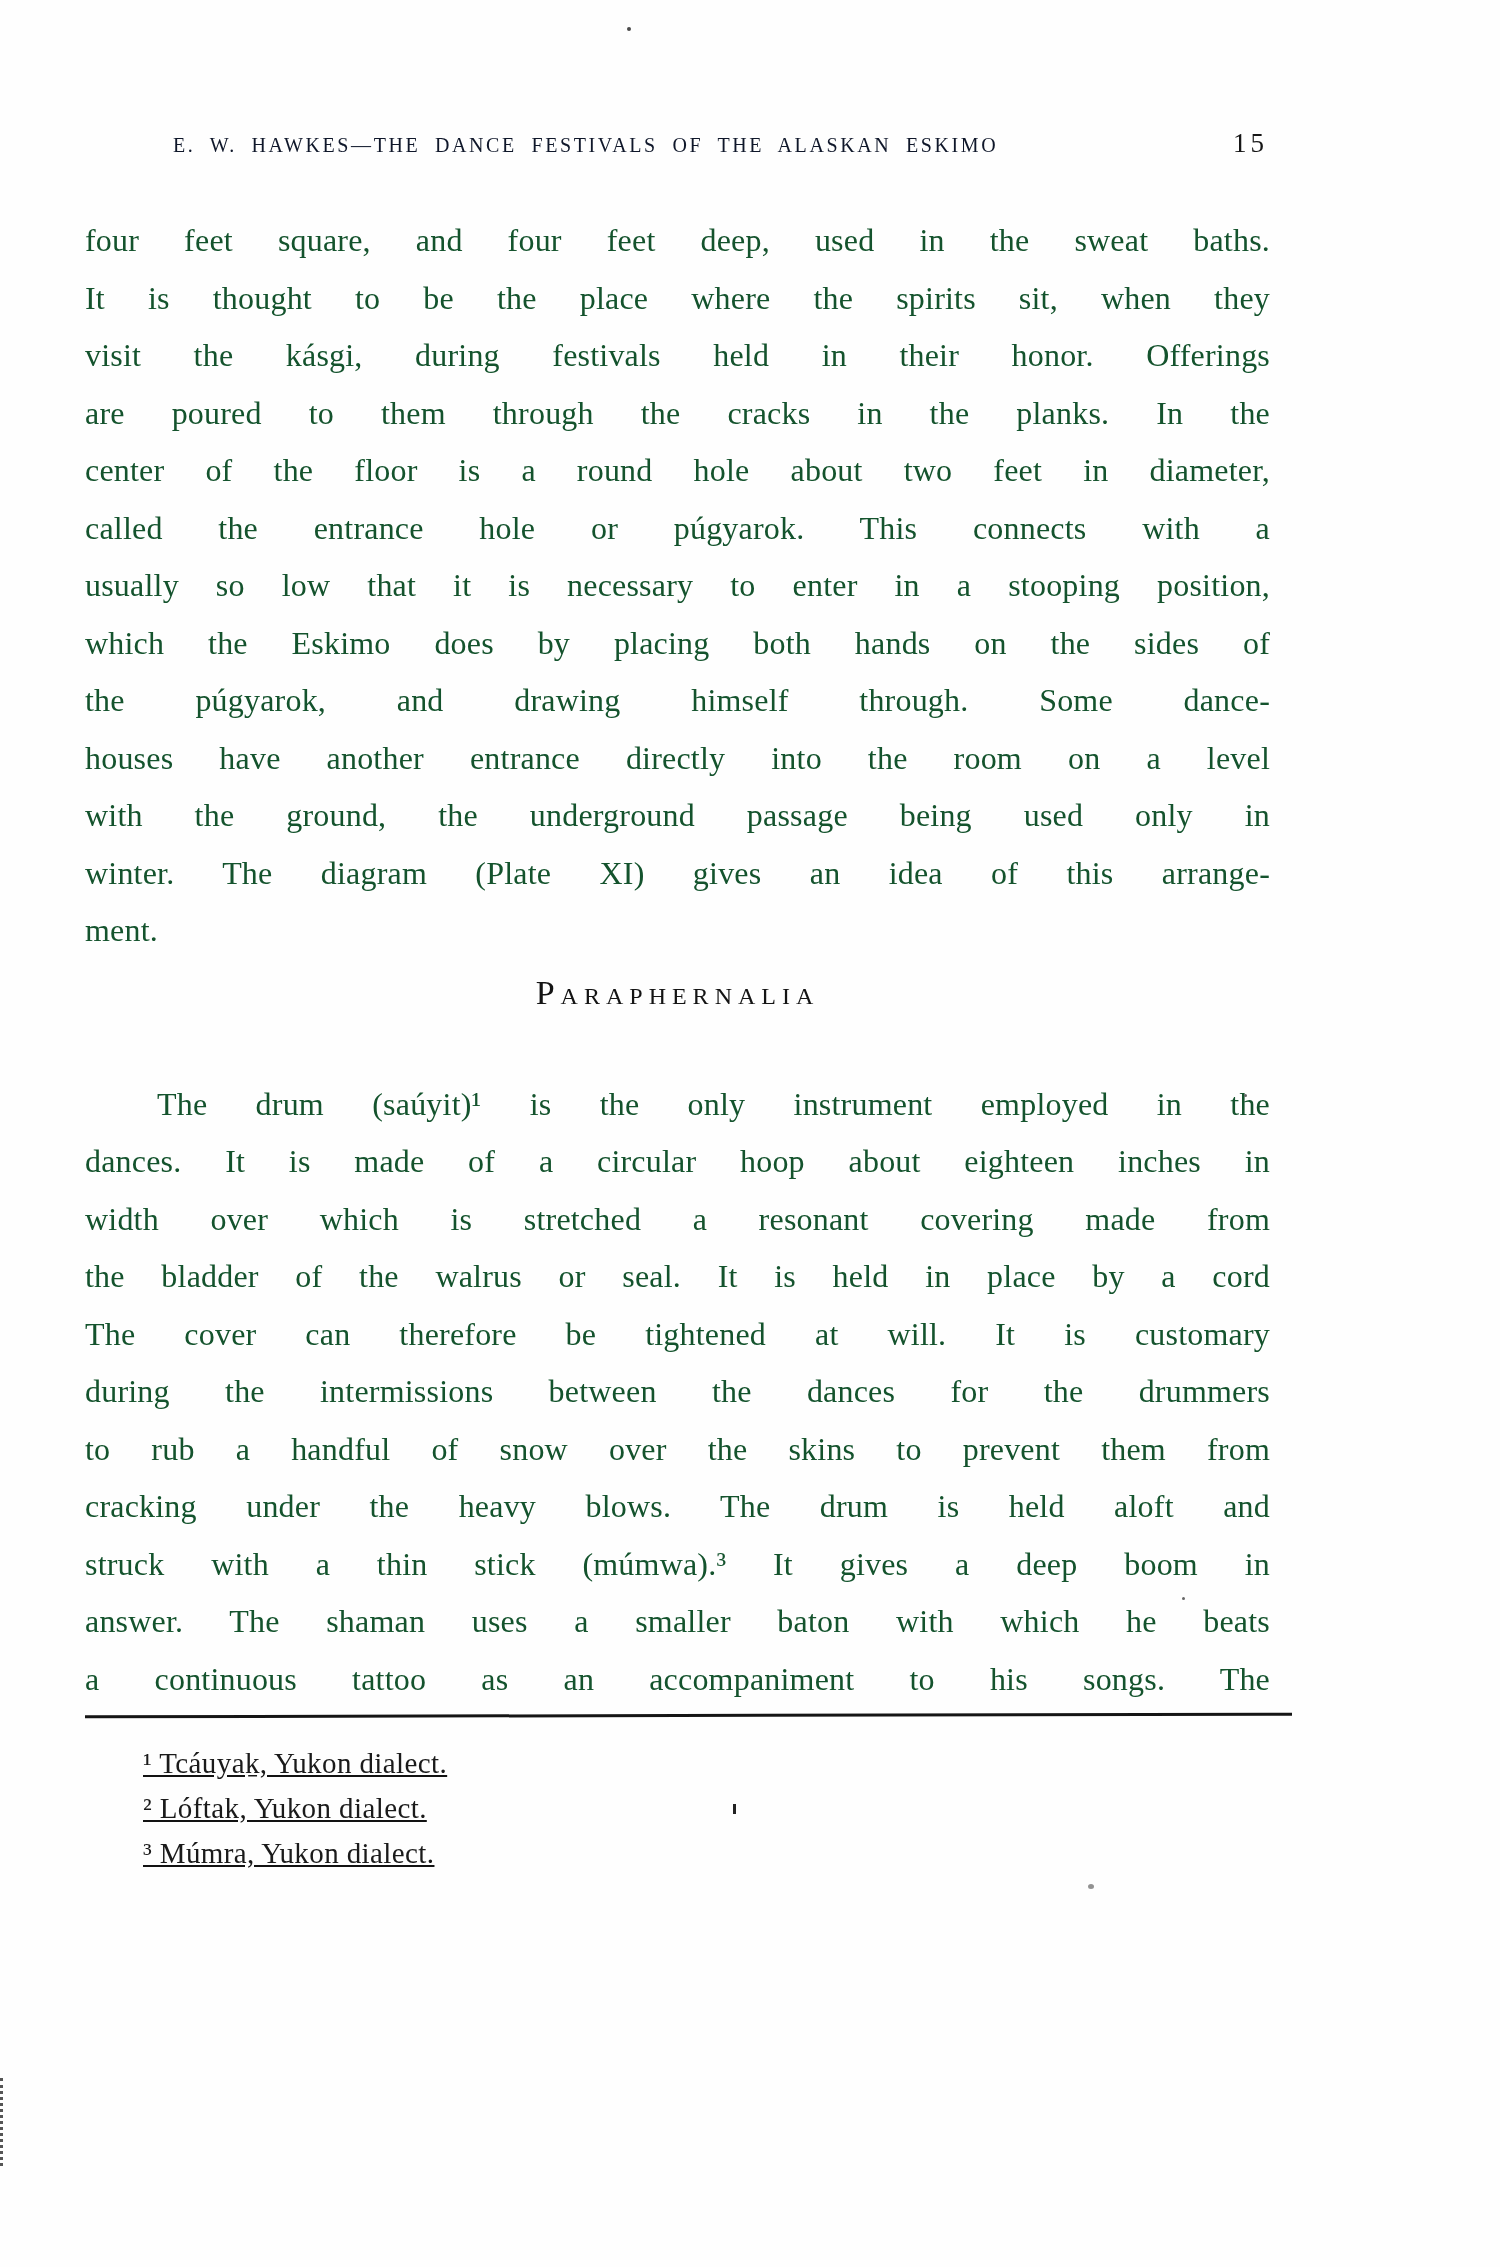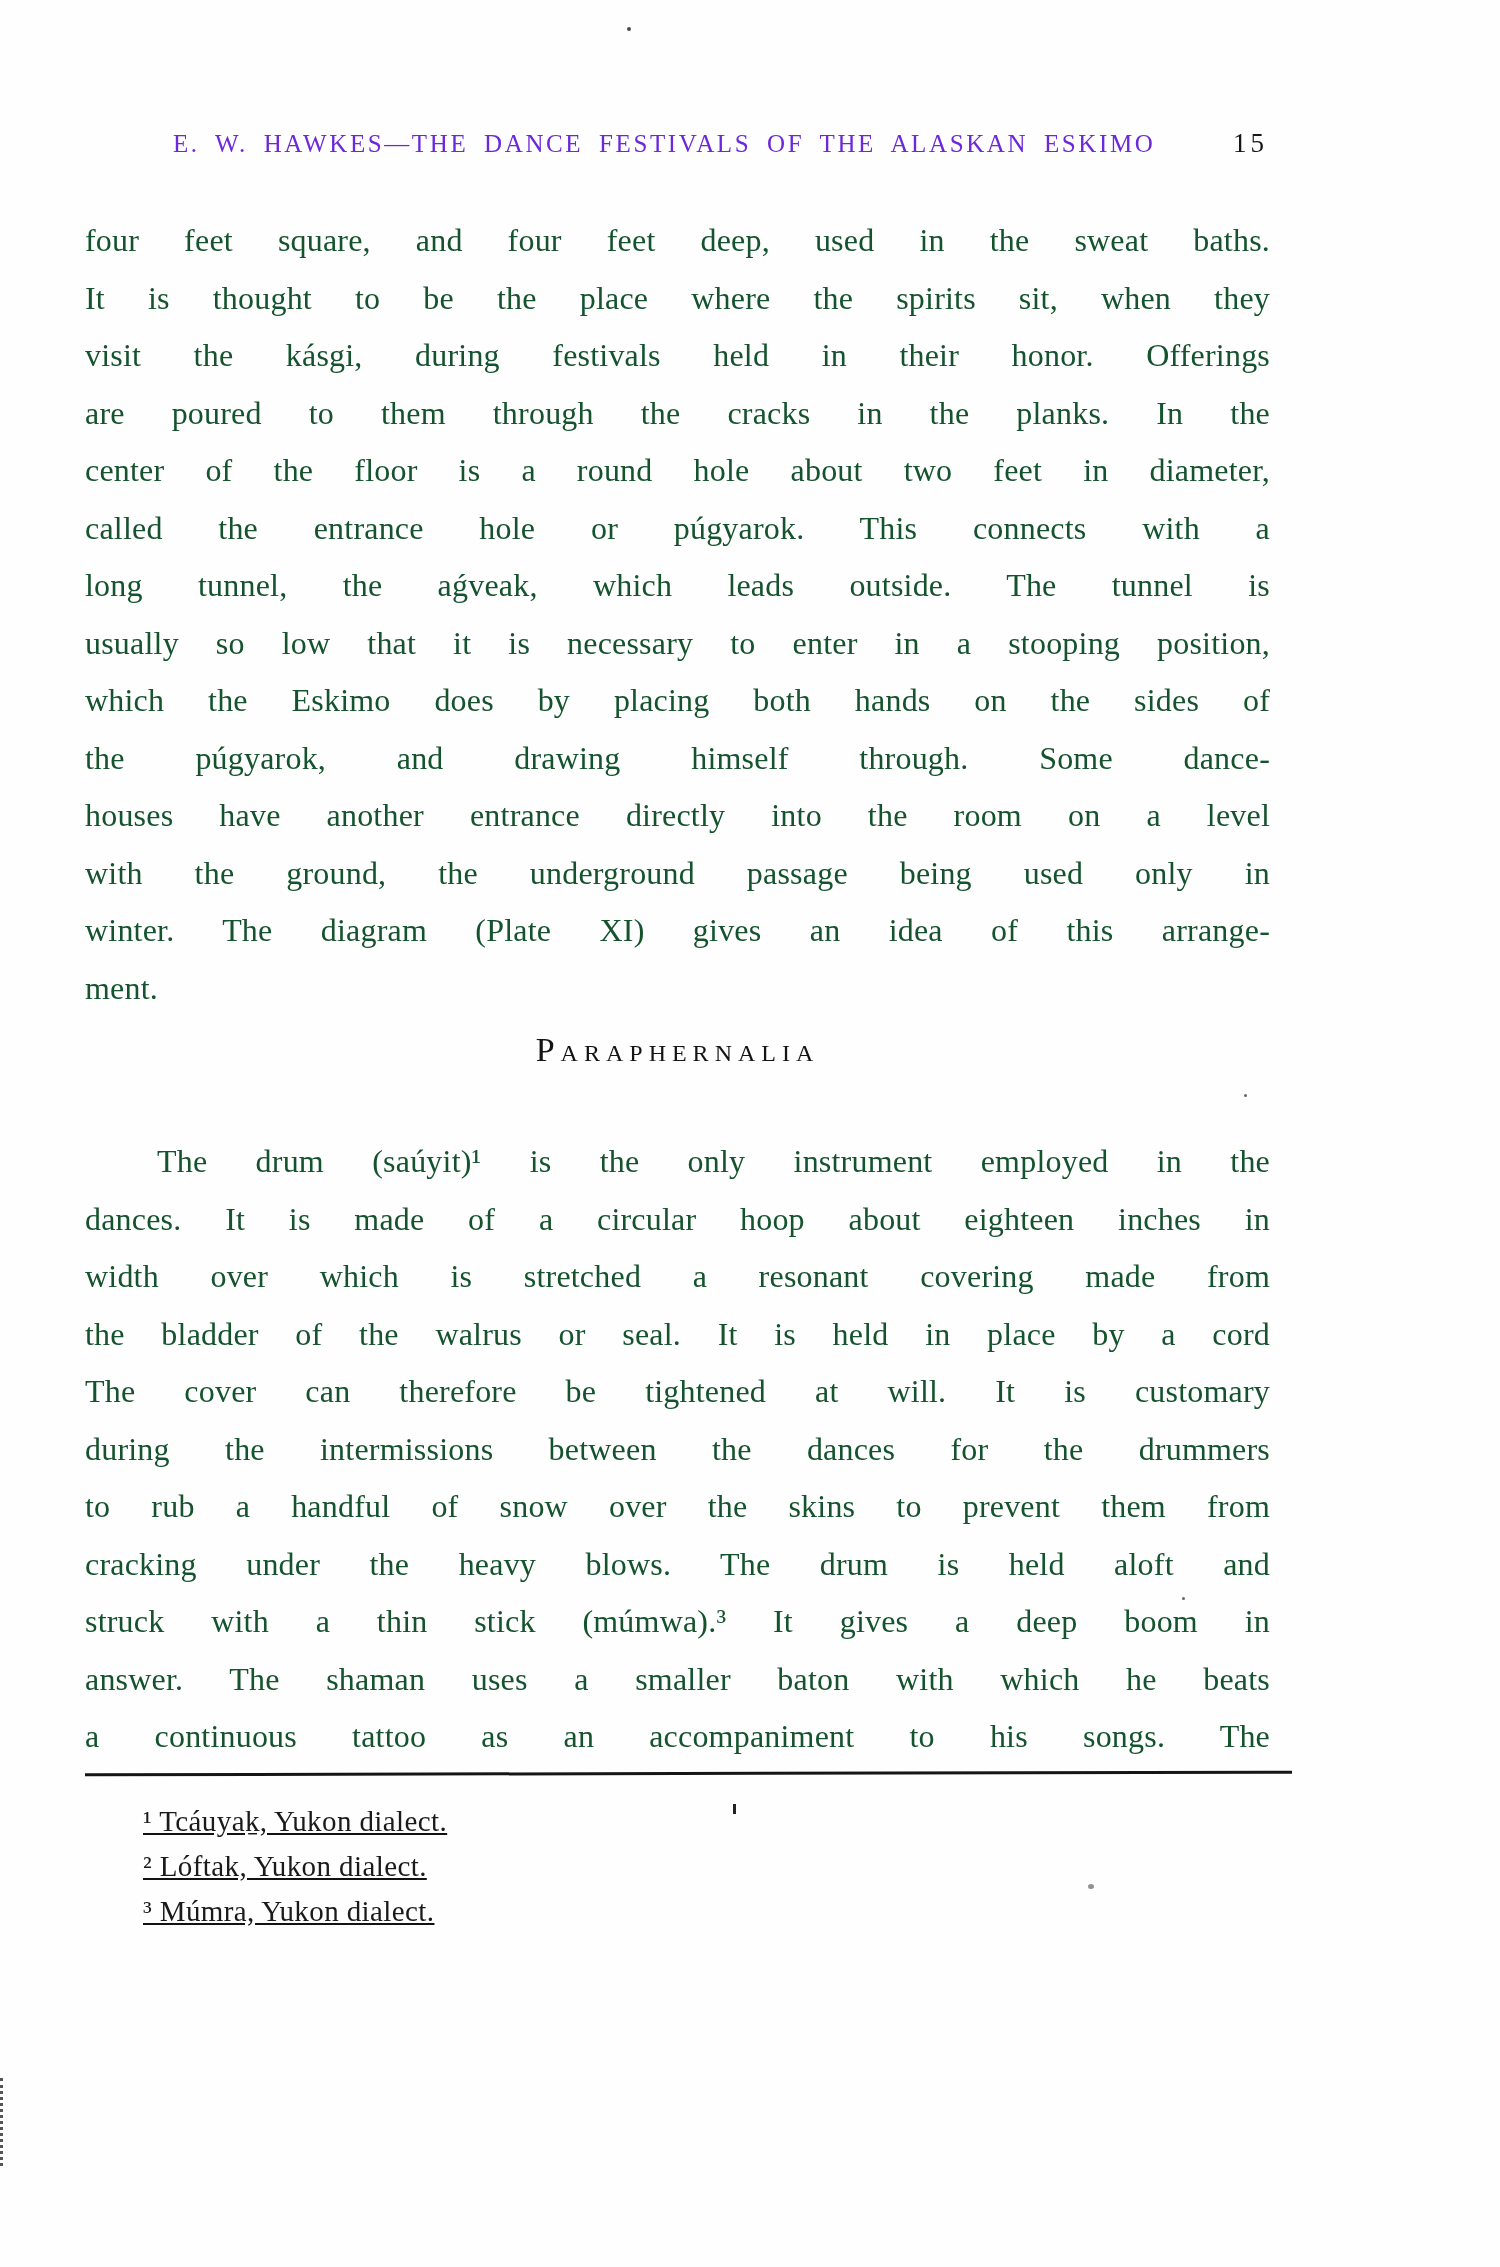--- a/index.html
+++ b/index.html
@@ -22,25 +22,25 @@
     top: 128px;
     left: 85px;
     width: 1185px;
     display: flex;
     justify-content: space-between;
     align-items: baseline;
     padding-left: 88px;
     box-sizing: border-box;
   }
   .header-title {
-    font-size: 25px;
+    font-size: 20px;
     letter-spacing: 2.6px;
     word-spacing: 7px;
     white-space: nowrap;
-    color: #6d28d9;
+    color: #0f172a;
   }
   .page-number {
     font-size: 27px;
     letter-spacing: 4px;
     color: #161616;
     padding-right: 2px;
   }
   
   .text-block {
     position: absolute;
@@ -132,21 +132,20 @@
 
   <main class="text-block">
 
     <section>
       <div class="bodyline">four feet square, and four feet deep, used in the sweat baths.</div>
       <div class="bodyline">It is thought to be the place where the spirits sit, when they</div>
       <div class="bodyline">visit the kásgi, during festivals held in their honor. Offerings</div>
       <div class="bodyline">are poured to them through the cracks in the planks. In the</div>
       <div class="bodyline">center of the floor is a round hole about two feet in diameter,</div>
       <div class="bodyline">called the entrance hole or púgyarok. This connects with a</div>
-      <div class="bodyline">long tunnel, the aǵveak, which leads outside. The tunnel is</div>
       <div class="bodyline">usually so low that it is necessary to enter in a stooping position,</div>
       <div class="bodyline">which the Eskimo does by placing both hands on the sides of</div>
       <div class="bodyline">the púgyarok, and drawing himself through. Some dance-</div>
       <div class="bodyline">houses have another entrance directly into the room on a level</div>
       <div class="bodyline">with the ground, the underground passage being used only in</div>
       <div class="bodyline">winter. The diagram (Plate XI) gives an idea of this arrange-</div>
       <div class="bodyline lastline">ment.</div>
     </section>
 
     <h2 class="section-heading">Paraphernalia</h2>

